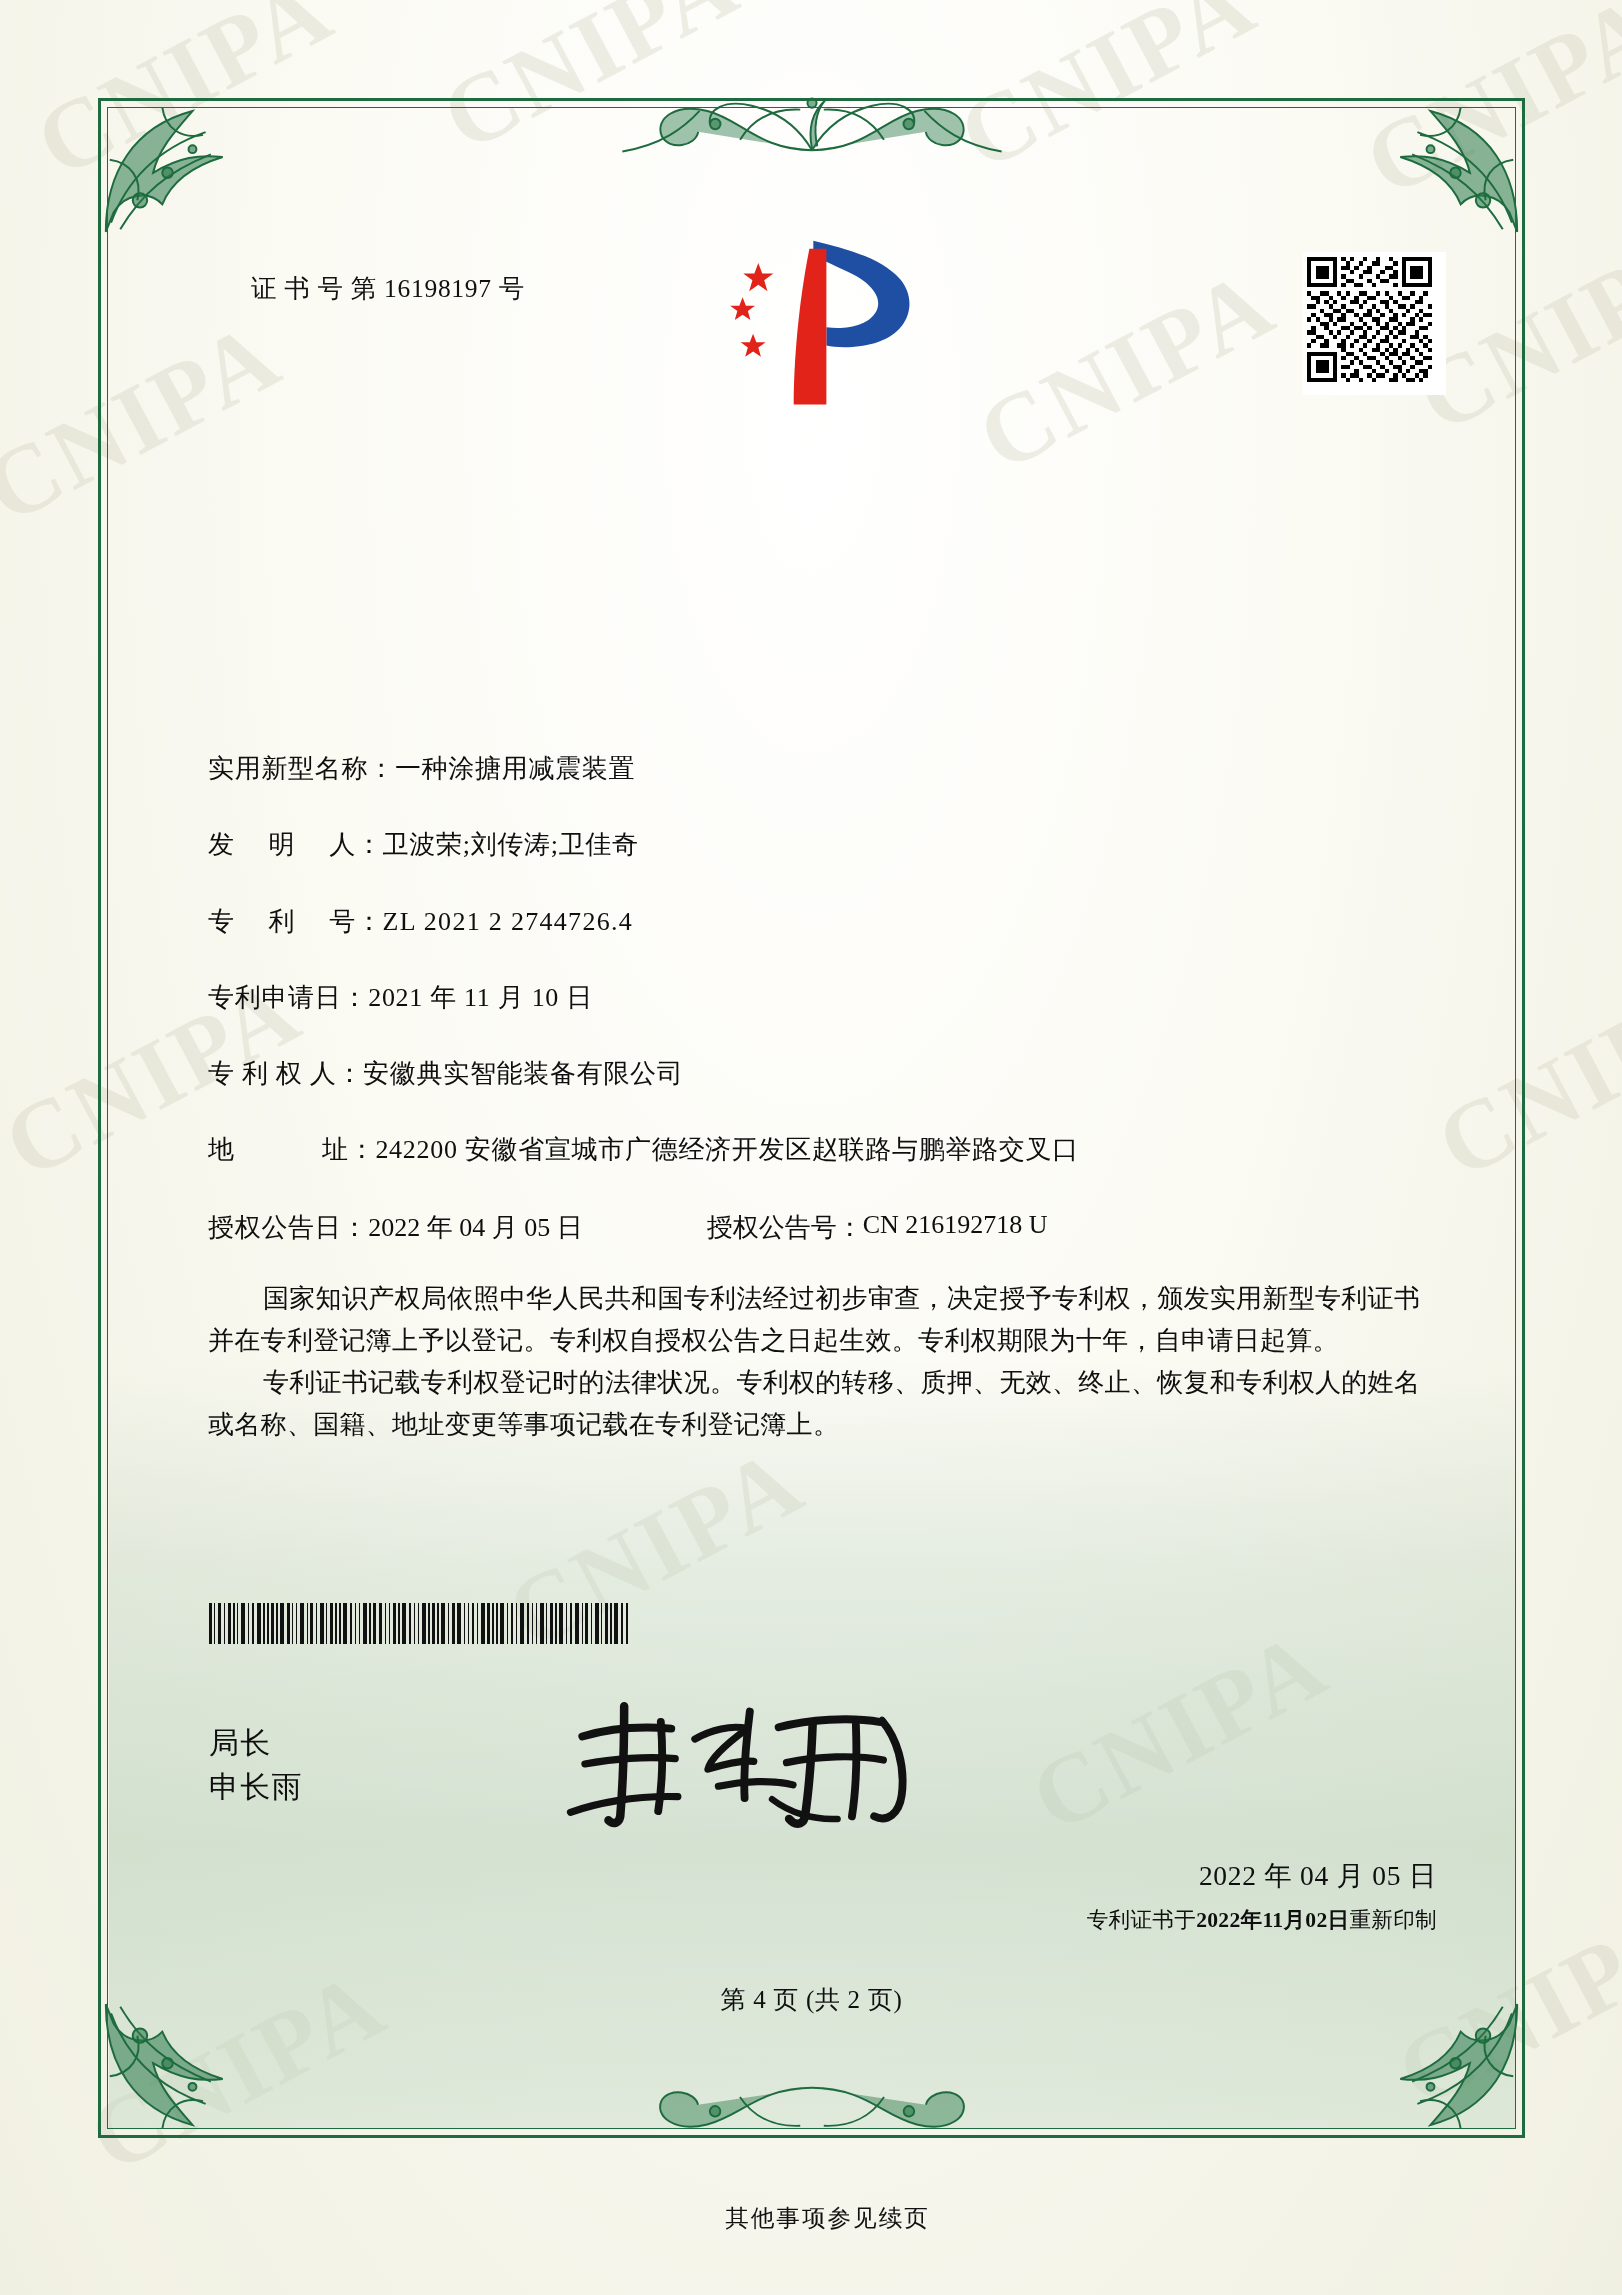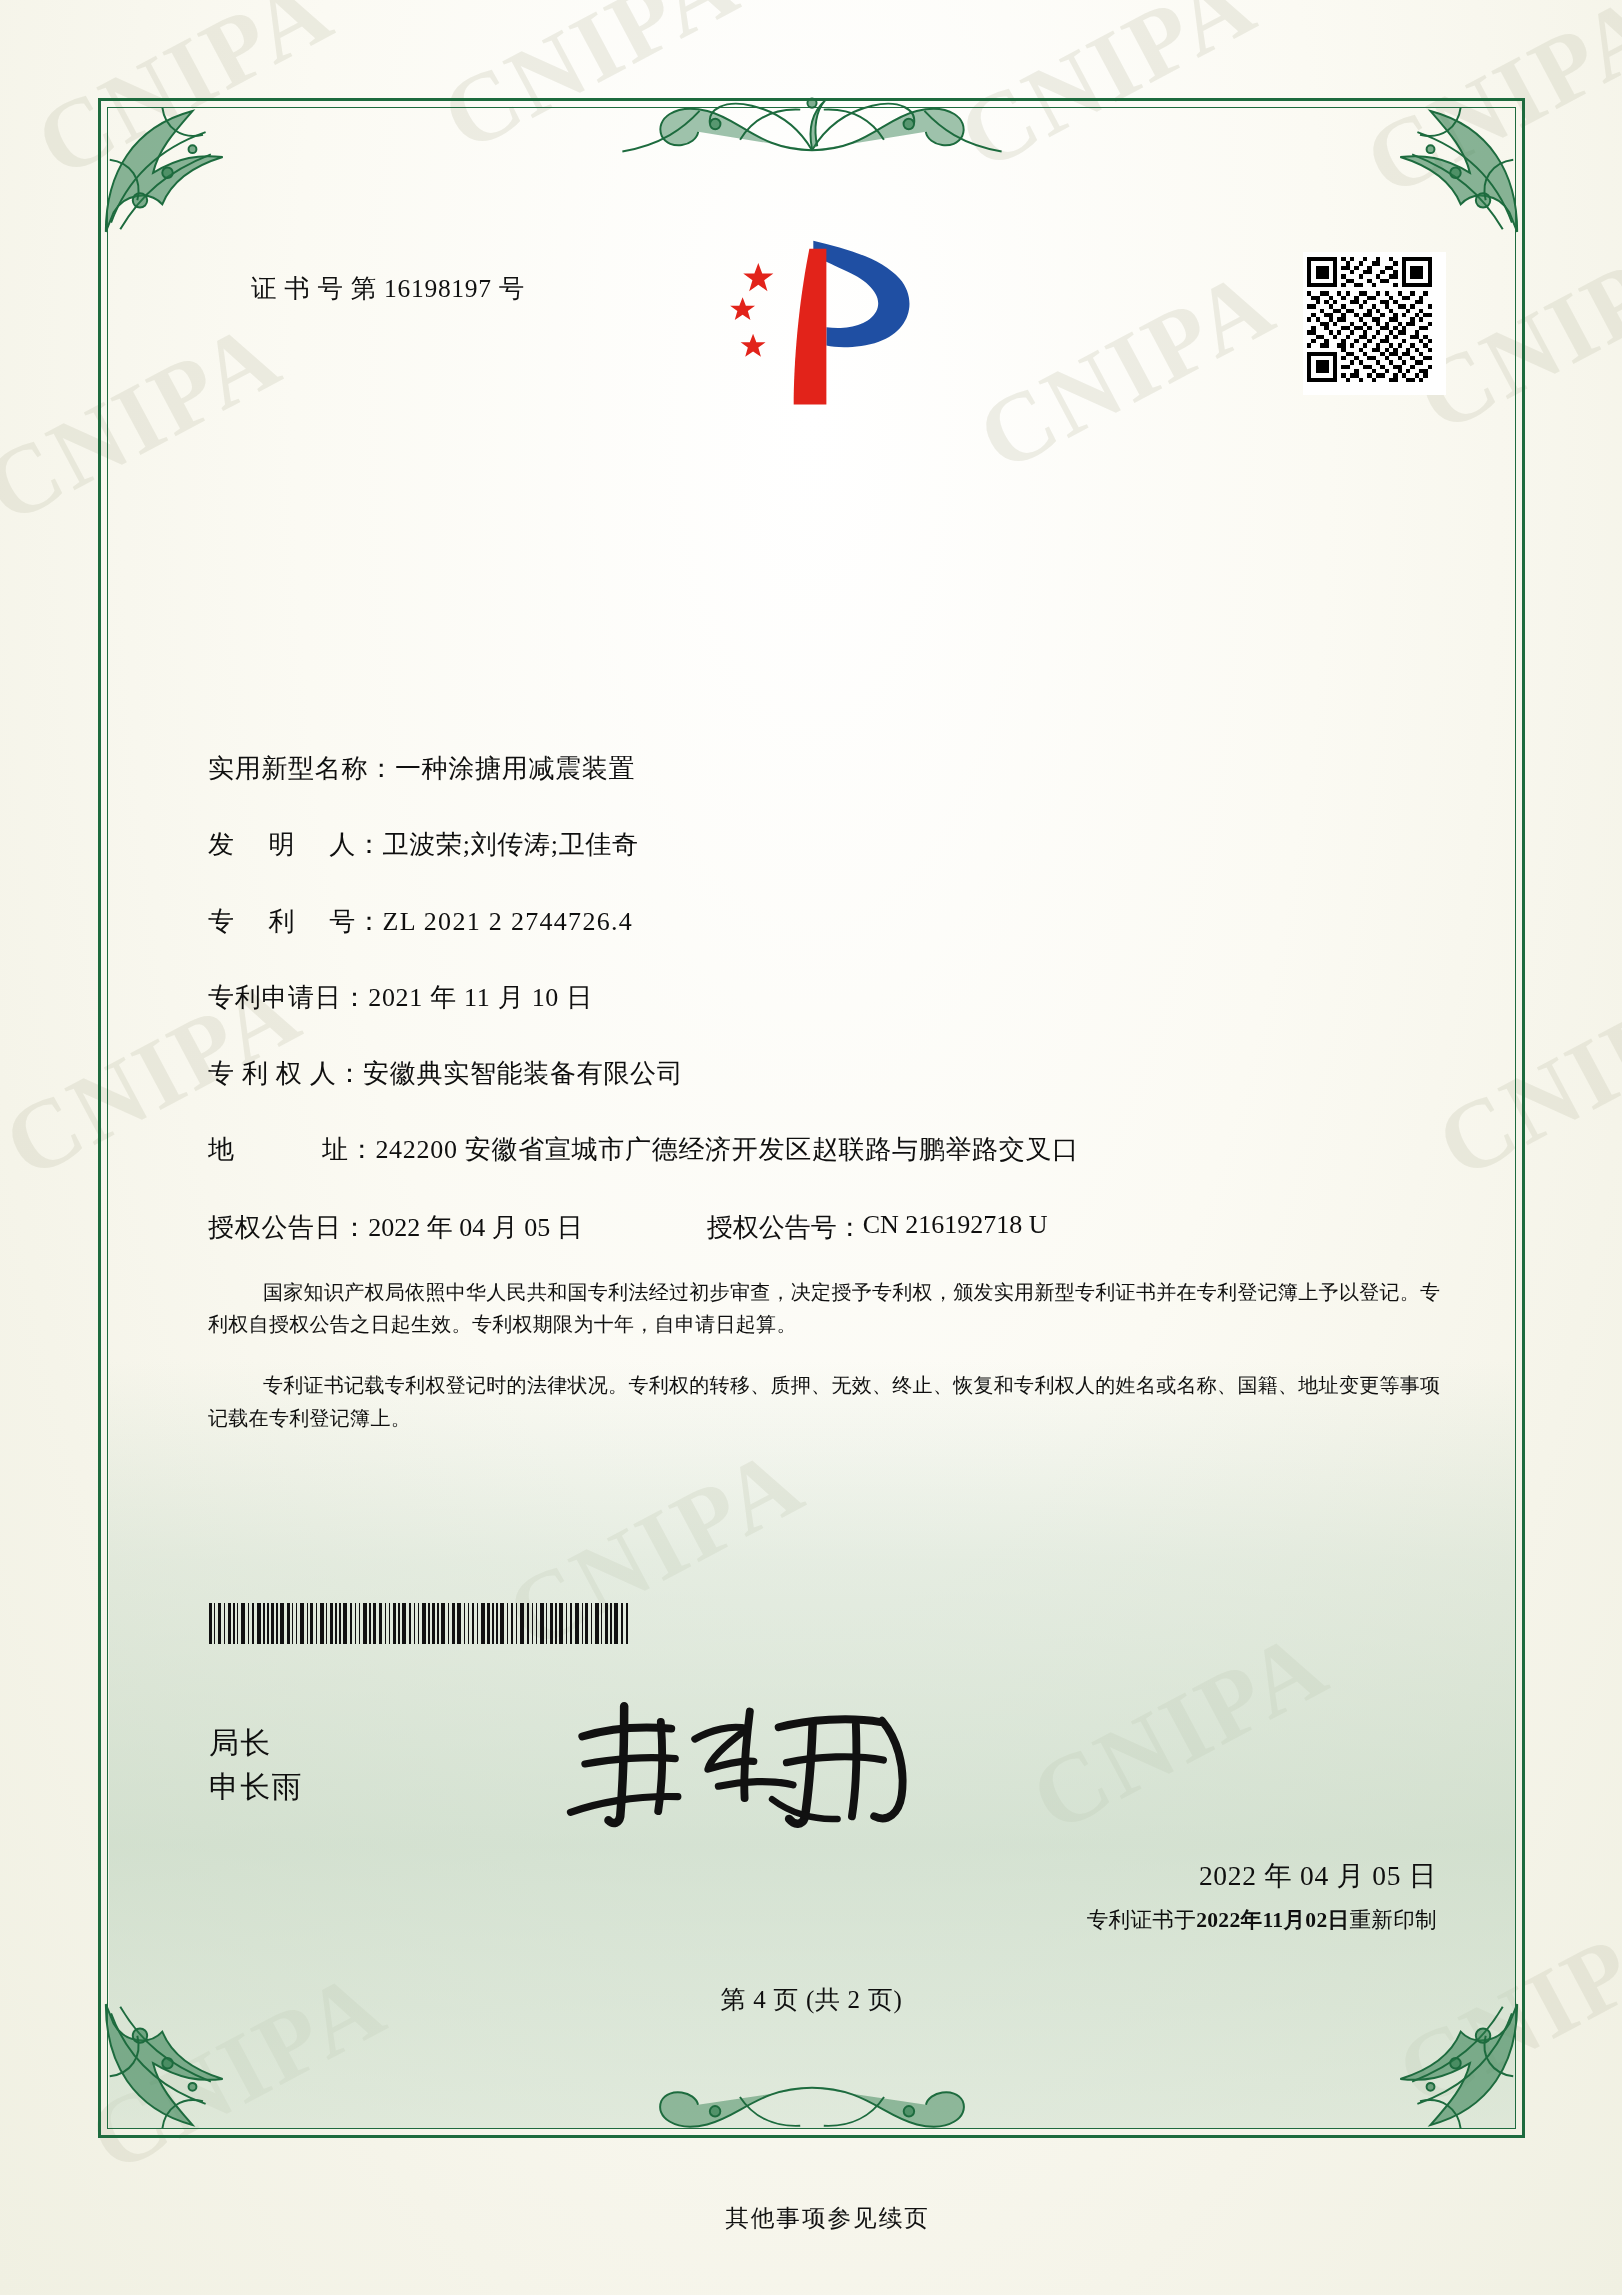--- a/index.html
+++ b/index.html
@@ -178,27 +178,25 @@
   .row-inline {
     display: flex;
     align-items: flex-start;
     margin-bottom: 33px;
     font-size: 26px;
     color: #0f0f0f;
   }
   .row-inline .seg2 { margin-left: 124px; }
 
   .para {
-    font-size: 20px;
+    font-size: 26px;
     line-height: 1.62;
     color: #0f0f0f;
     text-indent: 55px;
-    margin-top: 29px;
     letter-spacing: 0.3px;
-    font-family: Liberation Mono, monospace;
   }
 
   
   .barcode {
     position: absolute;
     left: 111px;
     top: 1505px;
     width: 419px;
     height: 41px;
   }

